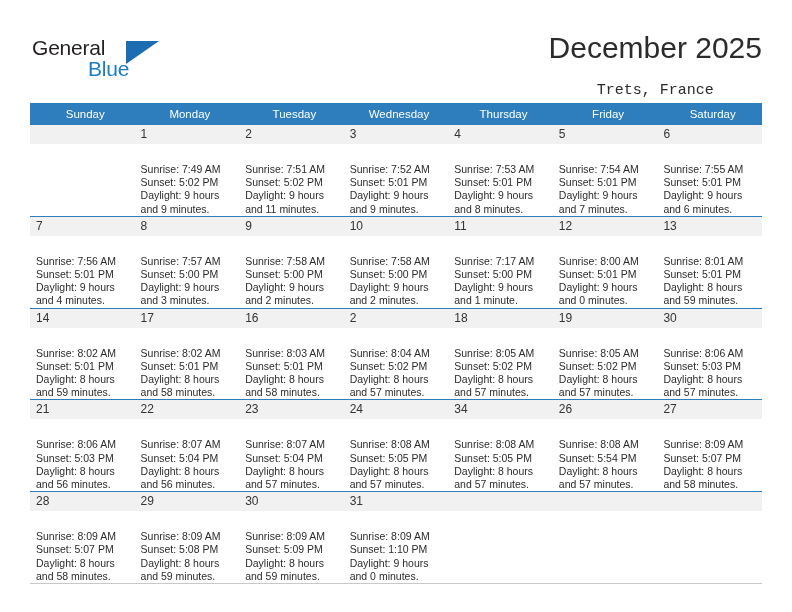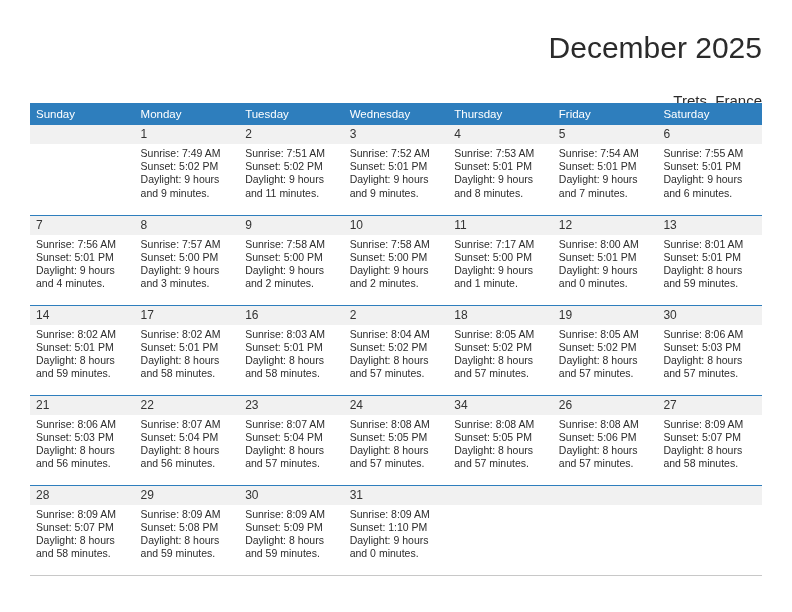--- a/index.html
+++ b/index.html
@@ -52,54 +52,55 @@
     position: absolute;
     left: 94px; top: 5px;
     width: 0; height: 0;
     border-left: 33px solid #1b6cb0;
     border-bottom: 23px solid transparent;
   }
 
   .title-block {
     position: absolute;
     right: 30px; top: 30px;
-    text-align: right;
+    text-align: center;
   }
   .cal-title {
     font-size: 30px;
     color: #2b2b2b;
     line-height: 36px;
     font-weight: normal;
     white-space: nowrap;
   }
   .cal-subtitle {
     font-size: 15px;
     color: #2b2b2b;
     line-height: 22px;
-    margin-top: 24px;
+    margin-top: 14px;
     white-space: nowrap;
+    font-family: Liberation Mono, monospace;
   }
 
   
   .calendar {
     position: absolute;
     left: 30px; top: 103px;
     width: 732px;
   }
   table.cal {
     width: 732px;
     border-collapse: collapse;
     table-layout: fixed;
   }
   table.cal th {
     background: #2e7ebd;
     color: #ffffff;
     font-size: 11.5px;
     font-weight: normal;
-    text-align: left;
+    text-align: center;
     padding: 5px 0 5px 6px;
     height: 21px;
     vertical-align: middle;
   }
   td.daycell {
     vertical-align: top;
     padding: 0;
     height: 90px;
     border-top: 1px solid #2e7ebd;
   }
@@ -112,36 +113,42 @@
     padding: 2px 0 3px 6px;
     height: 19px;
     line-height: 14px;
   }
   td.daycell.empty .daynum { background: #f1f1f1; }
   .dayinfo {
     padding: 3px 6px 0 6px;
     font-size: 10.5px;
     line-height: 13.2px;
     color: #2c2c2c;
+    margin-top: 16px;
   }
   .dayinfo div { white-space: nowrap; }
 
   .cal-bottom {
     width: 732px;
     height: 1px;
     background: #c8c8c8;
   }
 </style>
 </head>
 <body>
 
 <div class="page">
 
   <div class="header">
 
+    <div class="logo">
+      <span class="logo-general">General</span>
+      <span class="logo-triangle"></span>
+      <span class="logo-blue">Blue</span>
+    </div>
 
     <div class="title-block">
       <div class="cal-title">December 2025</div>
       <div class="cal-subtitle">Trets, France</div>
     </div>
 
   </div>
 
   <div class="calendar">
     <table class="cal">
@@ -389,21 +396,21 @@
                 <div>Sunrise: 8:08 AM</div>
                 <div>Sunset: 5:05 PM</div>
                 <div>Daylight: 8 hours</div>
                 <div>and 57 minutes.</div>
               </div>
             </td>
             <td class="daycell">
               <div class="daynum">26</div>
               <div class="dayinfo">
                 <div>Sunrise: 8:08 AM</div>
-                <div>Sunset: 5:06 PM</div>
+                <div>Sunset: 5:54 PM</div>
                 <div>Daylight: 8 hours</div>
                 <div>and 57 minutes.</div>
               </div>
             </td>
             <td class="daycell">
               <div class="daynum">27</div>
               <div class="dayinfo">
                 <div>Sunrise: 8:09 AM</div>
                 <div>Sunset: 5:07 PM</div>
                 <div>Daylight: 8 hours</div>

